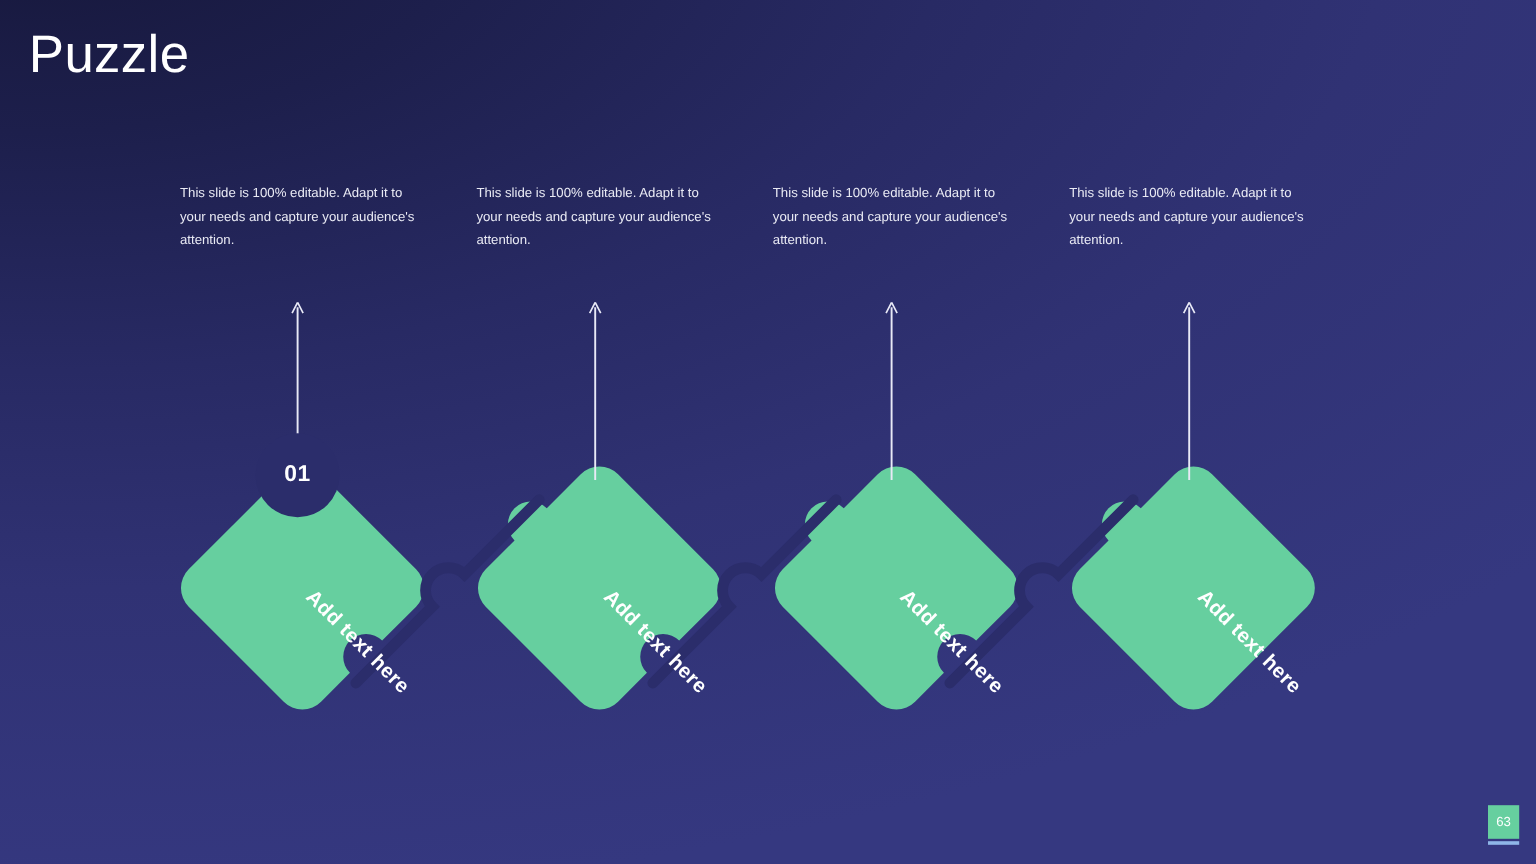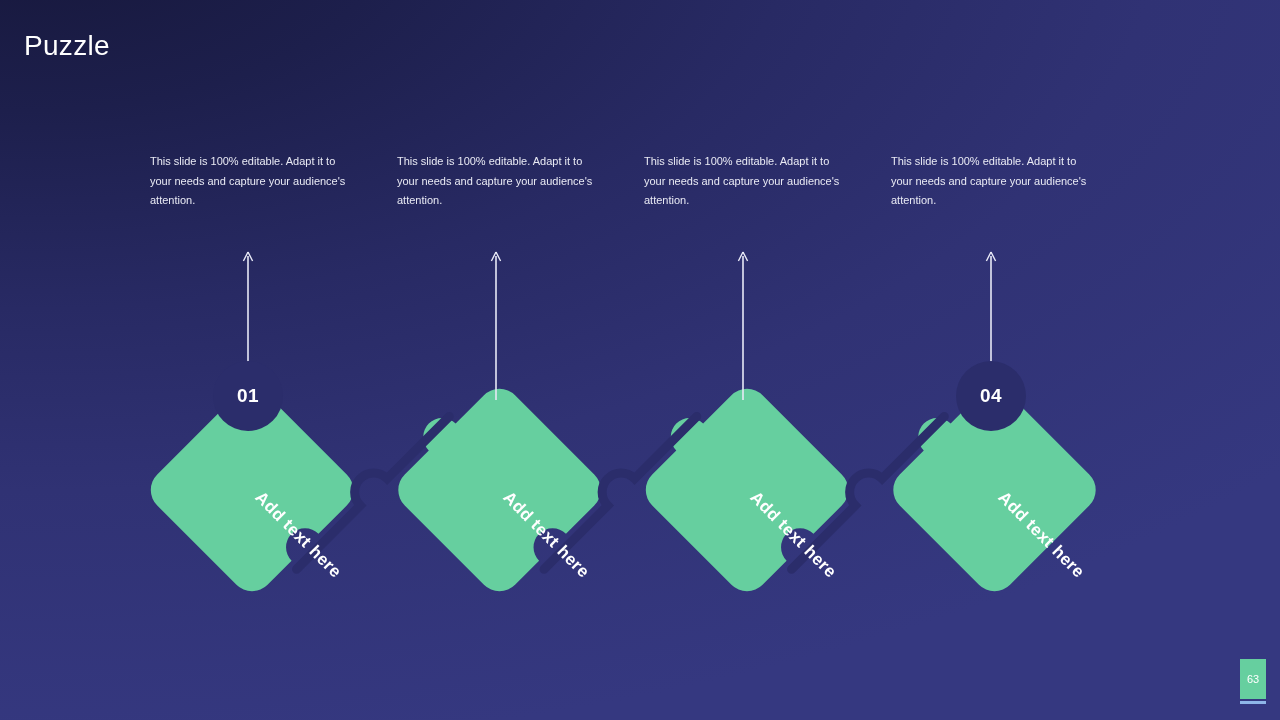--- a/index.html
+++ b/index.html
@@ -8,21 +8,21 @@
     font-family:"Liberation Sans","DejaVu Sans",sans-serif;
     background:#2e3177;
   }
   .slide{
     position:relative;width:1280px;height:720px;overflow:hidden;
     background:
       radial-gradient(130% 115% at 2% -10%, #16173a 0%, #1d1f4c 22%, #282a64 46%, #303274 68%, #353880 100%);
   }
   .slide-title{
     position:absolute;left:24px;top:24px;
-    font-size:28px;line-height:44px;font-weight:400;
+    font-size:44px;line-height:44px;font-weight:400;
     color:#ffffff;letter-spacing:.3px;white-space:nowrap;
   }
   .captions{position:absolute;left:0;top:152px;width:1280px;height:82px;}
   .caption{
     position:absolute;top:0;width:196px;
     text-align:left;color:#e9eaf4;
     font-size:11px;line-height:19.6px;
   }
   .cap0{left:150px;} .cap1{left:397px;} .cap2{left:644px;} .cap3{left:891px;}
 
@@ -52,21 +52,21 @@
     transform:rotate(45deg);transform-origin:center center;
     white-space:nowrap;
   }
   .pl0{left:208px;top:525px;} .pl1{left:456px;top:525px;}
   .pl2{left:703px;top:525px;} .pl3{left:951px;top:525px;}
 
   .page-badge{
     position:absolute;right:14px;bottom:16px;width:26px;
   }
   .page-num{
-    width:26px;height:40px;background:#66cf9f;
+    width:26px;height:28px;background:#66cf9f;
     display:flex;align-items:center;justify-content:center;
     color:#ffffff;font-size:11px;line-height:1;
   }
   .page-rule{width:26px;height:3px;background:#8fb6e8;margin-top:2px;}
 </style>
 </head>
 <body>
 
 <div class="slide">
 
@@ -176,21 +176,20 @@
     <div class="needle nd3">
       <svg width="16" height="150" viewBox="0 0 16 150" xmlns="http://www.w3.org/2000/svg">
         <line x1="8" y1="6" x2="8" y2="150" stroke="#e8e9f6" stroke-width="1.6"></line>
         <path d="M 8,2 L 3.4,11 M 8,2 L 12.6,11" stroke="#e8e9f6" stroke-width="1.4" fill="none"></path>
       </svg>
     </div>
   </div>
 
   <div class="badges">
     <div class="badge bd0">01</div>
-    <div class="badge bd3">04</div>
   </div>
 
   <div class="piece-labels">
     <div class="piece-label pl0">Add text here</div>
     <div class="piece-label pl1">Add text here</div>
     <div class="piece-label pl2">Add text here</div>
     <div class="piece-label pl3">Add text here</div>
   </div>
 
   <div class="page-badge">

